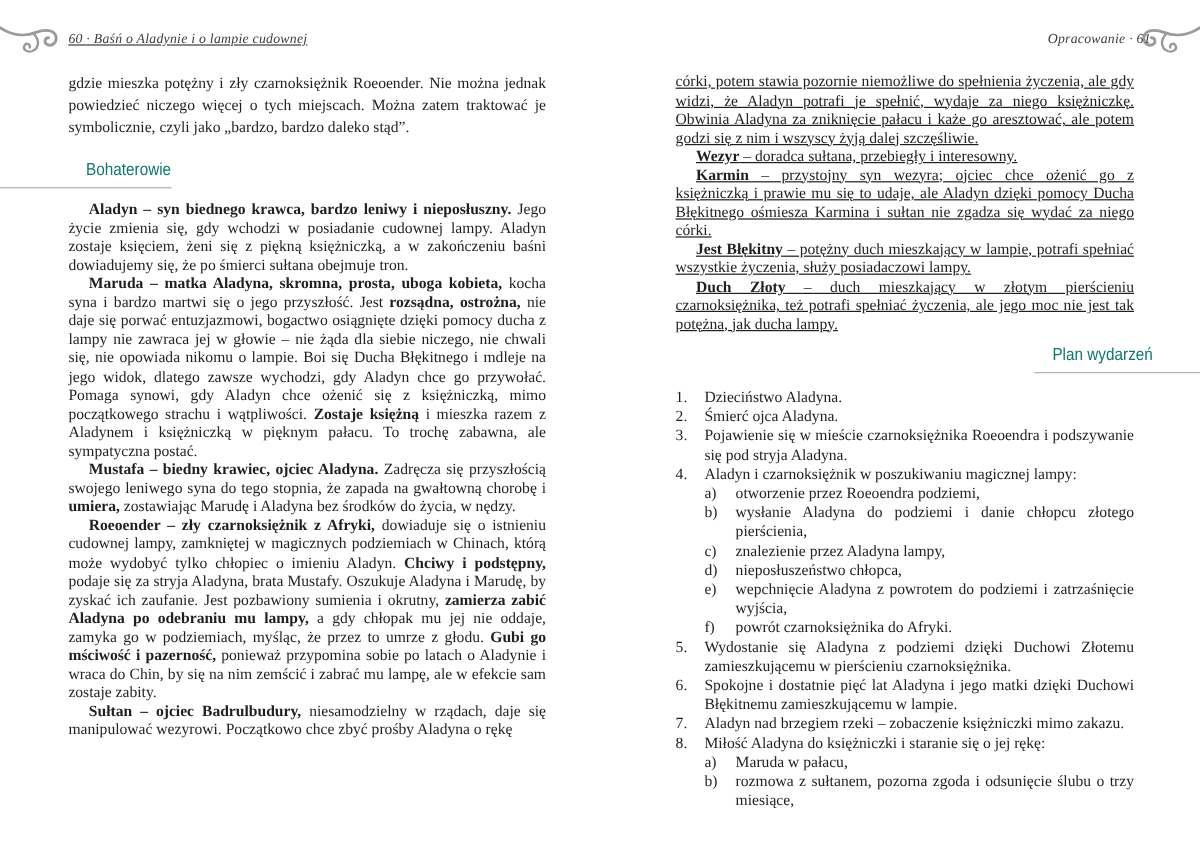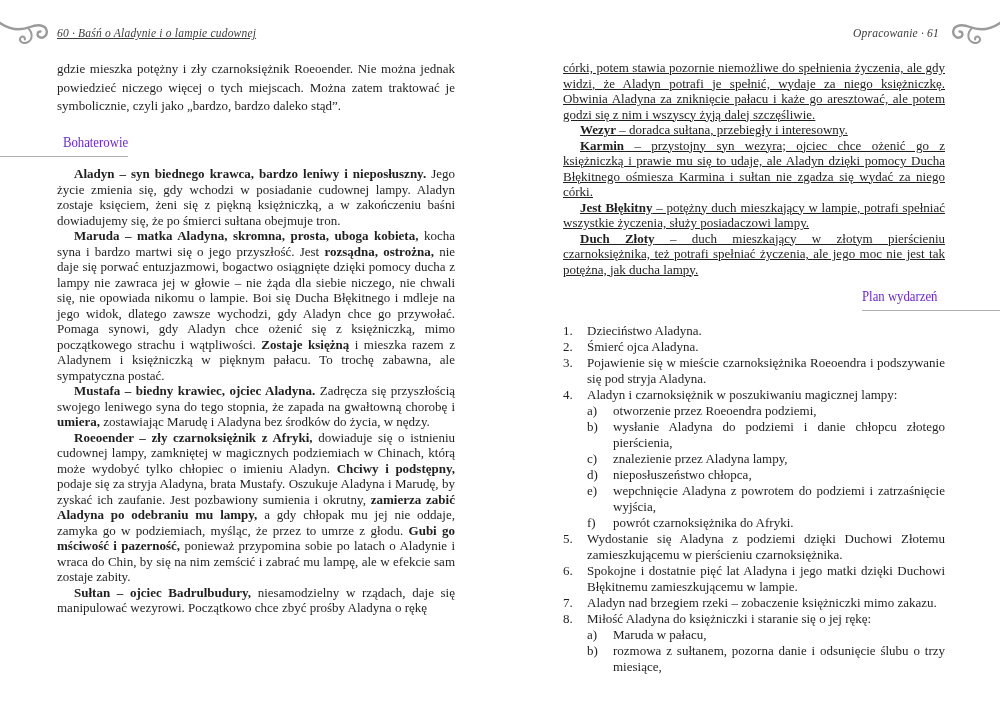--- a/index.html
+++ b/index.html
@@ -11,26 +11,26 @@
   
   .flourish{position:absolute;top:14px;}
   #flourish-left{left:0;}
   #flourish-right{right:0;transform:scaleX(-1);}
   
   .running-head{
     position:absolute;top:27px;font-size:11.5px;font-style:italic;
     color:#3c3c3c;letter-spacing:.2px;
   }
   #running-head-left{left:57px;text-decoration:underline;}
-  #running-head-right{right:61px;text-align:right;}
+  #running-head-right{right:41px;text-align:right;}
   
   .section-heading{
-    position:absolute;font-family:Liberation Serif, serif;
-    font-size:14.5px;font-weight:400;color:#6d28d9;
-    border-bottom:1px solid #b0b0b0;padding-bottom:6px;line-height:16px;
+    position:absolute;font-family:Liberation Sans, sans-serif;
+    font-size:14.5px;font-weight:400;color:#0f766e;
+    border-bottom:1px solid #b0b0b0;padding-bottom:6px;line-height:16px;padding-left:15px;
   }
   #heading-left{top:134px;left:0;width:128px;text-align:right;}
   #heading-left .hx{display:inline-block;transform:scaleX(.88);transform-origin:100% 50%;white-space:nowrap;}
   #heading-right{top:288px;left:862px;width:138px;text-align:left;}
   #heading-right .hx{display:inline-block;transform:scaleX(.88);transform-origin:0 50%;white-space:nowrap;}
   
   .col{position:absolute;font-size:13px;line-height:15.5px;text-align:justify;}
   #left-intro{top:60px;left:57px;width:398px;line-height:18.5px;}
   #left-characters{top:166px;left:57px;width:398px;}
   #right-top{top:60px;left:563px;width:382px;text-decoration:underline;}
@@ -149,15 +149,15 @@
     <div class="plan-item">
       <span class="plan-num">8.</span>
       <span class="plan-text">Miłość Aladyna do księżniczki i staranie się o jej rękę:</span>
     </div>
     <div class="plan-sub">
       <span class="plan-letter">a)</span>
       <span class="plan-text">Maruda w pałacu,</span>
     </div>
     <div class="plan-sub">
       <span class="plan-letter">b)</span>
-      <span class="plan-text">rozmowa z sułtanem, pozorna danie i odsunięcie ślubu o trzy miesiące,</span>
+      <span class="plan-text">rozmowa z sułtanem, pozorna zgoda i odsunięcie ślubu o trzy miesiące,</span>
     </div>
   </div>
 
 </body></html>

